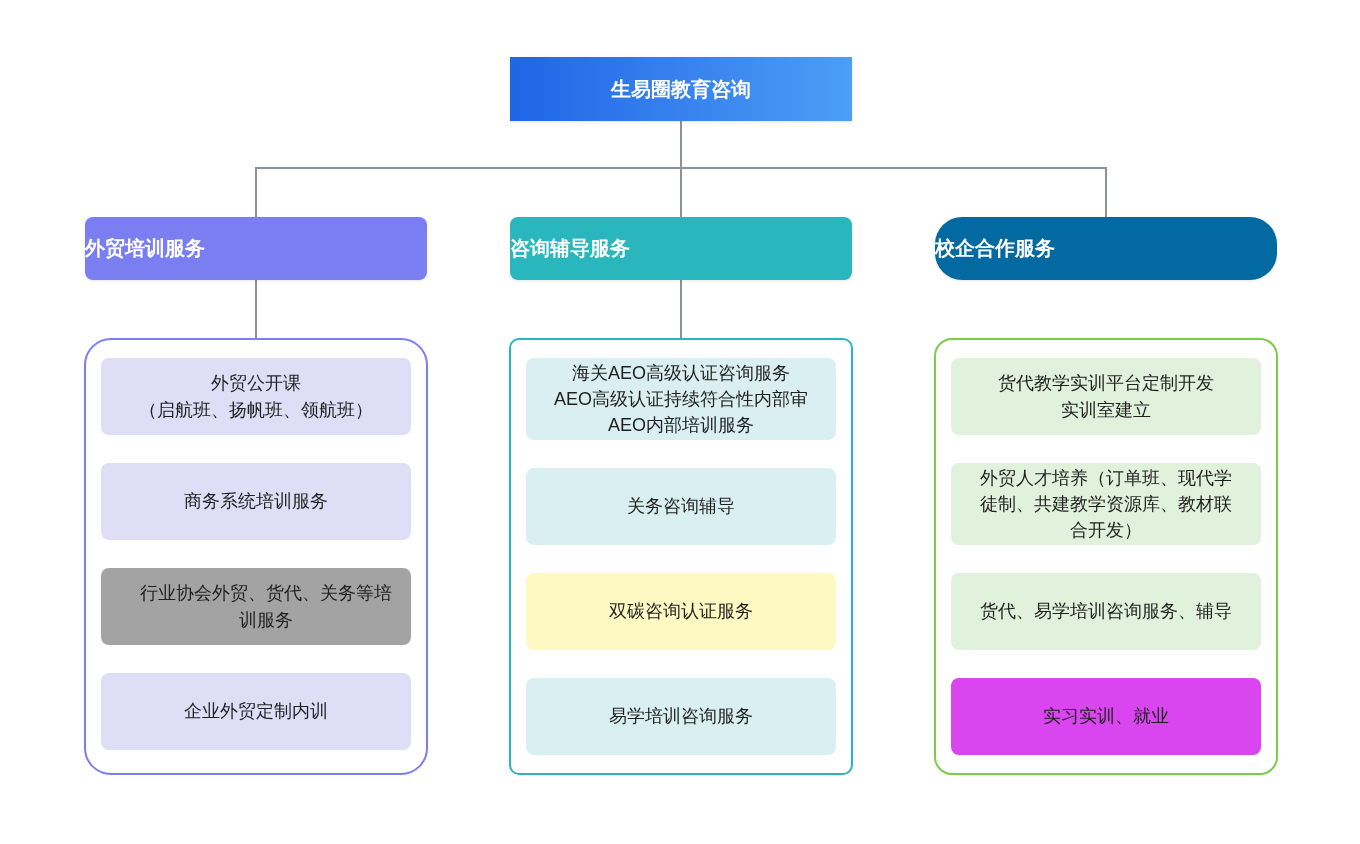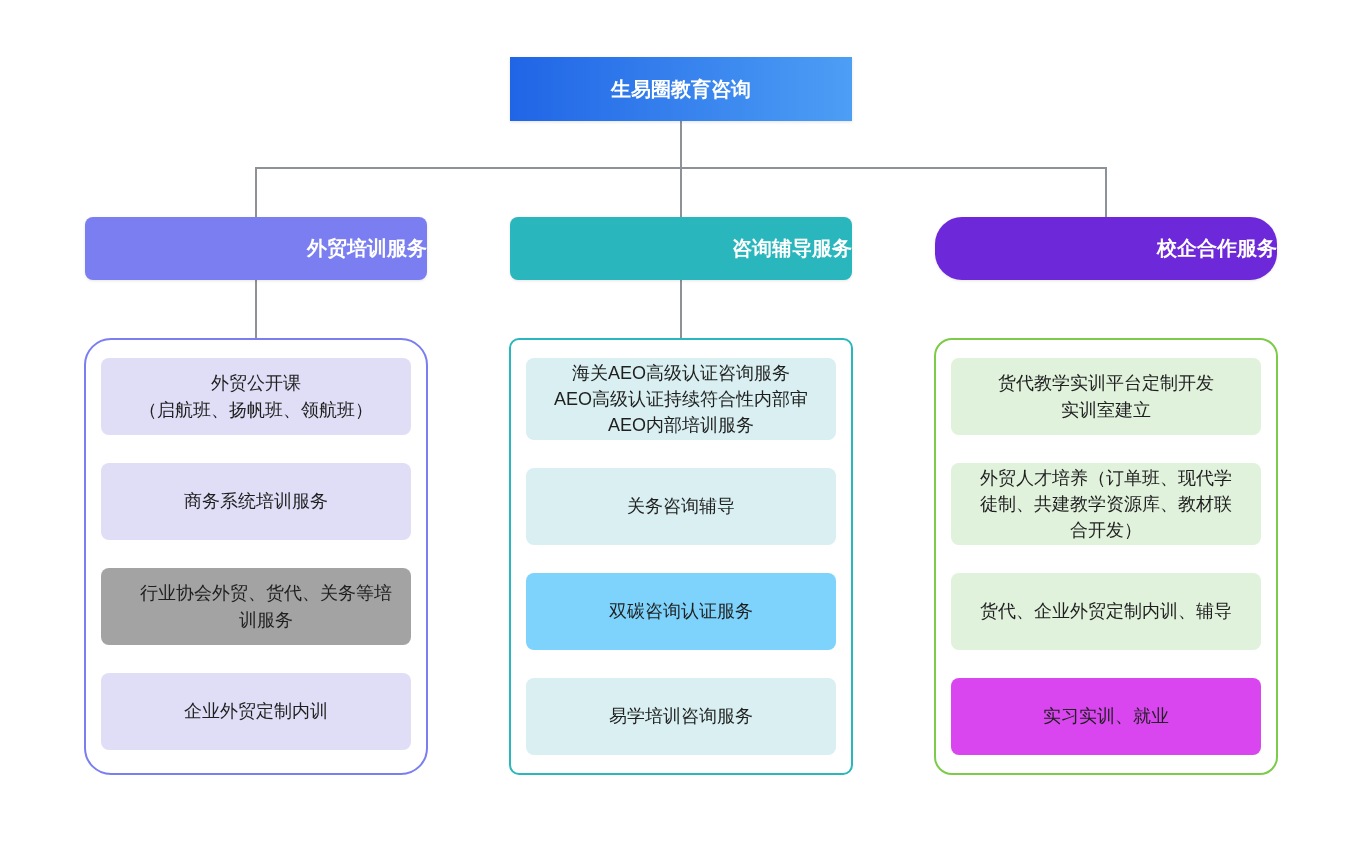--- a/index.html
+++ b/index.html
@@ -24,21 +24,21 @@
     border-radius: 0;
     display: flex; align-items: center; justify-content: center;
     color: #ffffff; font-size: 20px; font-weight: bold;
     box-shadow: 0 1px 3px rgba(0,0,0,0.12);
   }
   .branch-header {
     position: absolute;
     top: 217px;
     width: 342px; height: 63px;
     border-radius: 8px;
-    display: flex; align-items: center; justify-content: flex-end;
+    display: flex; align-items: center; justify-content: flex-start;
     color: #ffffff; font-size: 20px; font-weight: bold;
     box-shadow: 0 1px 3px rgba(0,0,0,0.10);
   }
   .bh-1 { left: 85px; }
   .bh-2 { left: 510px; }
   .bh-3 { left: 935px; }
   .branch-container {
     position: absolute;
     top: 338px;
     width: 344px; height: 437px;
@@ -104,30 +104,30 @@
   </div>
 
   <div class="branch-header bh-2" style="background: rgb(41, 182, 188);">
     <span>咨询辅导服务</span>
   </div>
   <div class="branch-container bc-2" style="border-color: rgb(41, 182, 188);">
     <div class="leaf-item" style="background: rgb(217, 239, 241);">海关AEO高级认证咨询服务
 AEO高级认证持续符合性内部审
 AEO内部培训服务</div>
     <div class="leaf-item" style="background: rgb(217, 239, 241);">关务咨询辅导</div>
-    <div class="leaf-item" style="background: #7dd3fc;">双碳咨询认证服务</div>
+    <div class="leaf-item" style="background: #fef9c3;">双碳咨询认证服务</div>
     <div class="leaf-item" style="background: rgb(217, 239, 241);">易学培训咨询服务</div>
   </div>
 
-  <div class="branch-header bh-3" style="background: #6d28d9; border-radius: 27px;">
+  <div class="branch-header bh-3" style="background: #0369a1; border-radius: 27px;">
     <span>校企合作服务</span>
   </div>
   <div class="branch-container bc-3" style="border-color: rgb(124, 203, 73);">
     <div class="leaf-item" style="background: rgb(224, 241, 220);">货代教学实训平台定制开发
 实训室建立</div>
     <div class="leaf-item" style="background: rgb(224, 241, 220);">外贸人才培养（订单班、现代学
 徒制、共建教学资源库、教材联
 合开发）</div>
-    <div class="leaf-item" style="background: rgb(224, 241, 220);">货代、企业外贸定制内训、辅导</div>
+    <div class="leaf-item" style="background: rgb(224, 241, 220);">货代、易学培训咨询服务、辅导</div>
     <div class="leaf-item" style="background: #d946ef;">实习实训、就业</div>
   </div>
 
 </div>
 
 </body></html>

